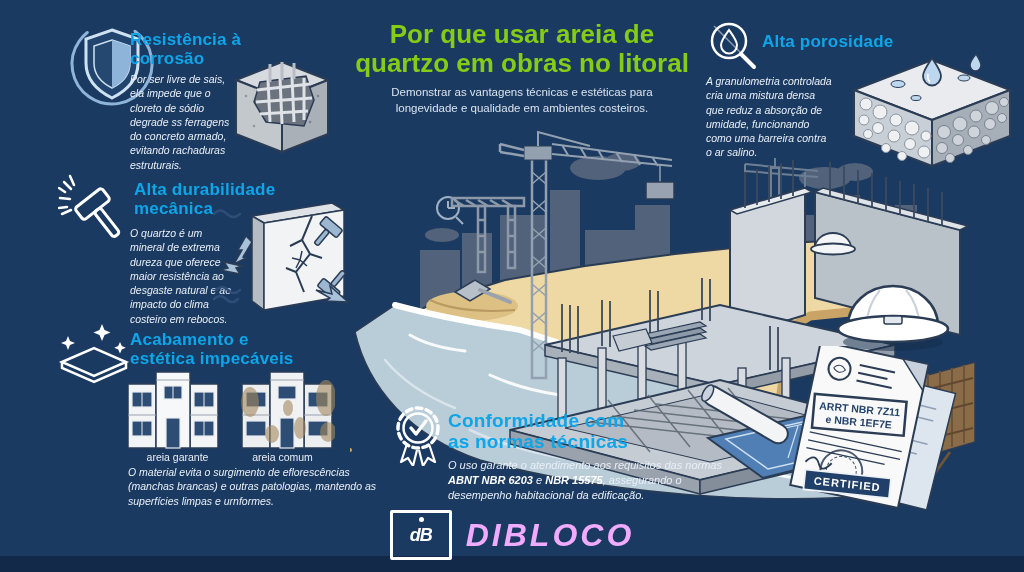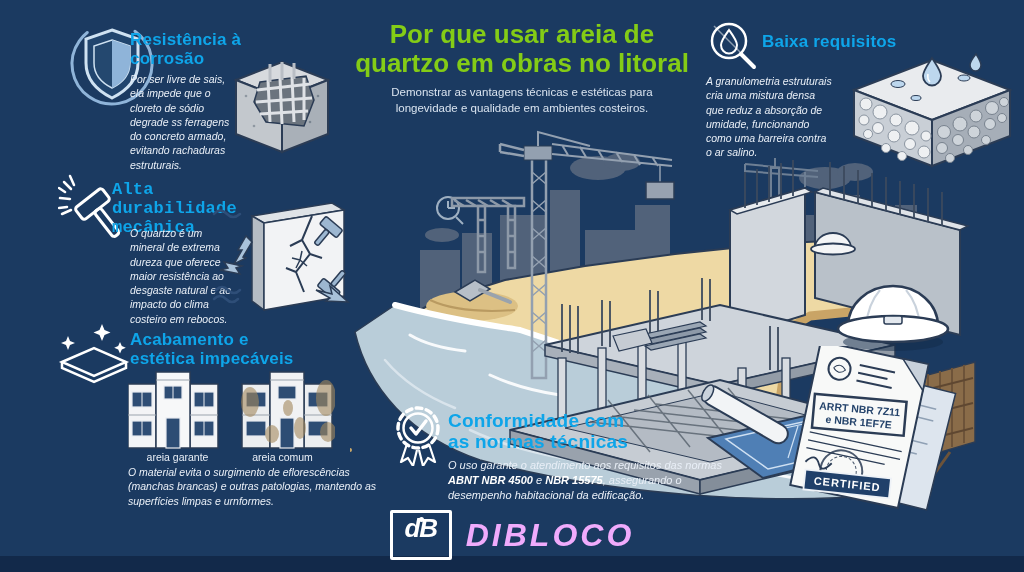--- a/index.html
+++ b/index.html
@@ -14,22 +14,22 @@
   .sec-body{font-size:10.5px;line-height:1.36;color:#e9eff7;font-style:italic;}
   .main-title{font-weight:700;font-size:26px;line-height:1.1;text-align:center;color:#84cc16;}
   .subtitle{font-size:11.5px;line-height:1.35;text-align:center;color:#d9e3ef;}
   .bld-label{font-size:10.5px;color:#e9eff7;text-align:center;}
   .z2{z-index:2;}
   .z3{z-index:3;}
   svg{display:block;}
   .footer-row{display:flex;align-items:center;gap:14px;}
   .logo-box{
     width:56px;height:44px;border:3px solid #fff;border-radius:2px;
-    display:flex;align-items:flex-start;justify-content:center;position:relative;
-    font-weight:700;font-style:italic;font-size:26px;letter-spacing:-1px;
+    display:flex;align-items:center;justify-content:center;position:relative;
+    font-weight:700;font-style:italic;font-size:18px;letter-spacing:-1px;
   }
   .logo-dot{position:absolute;top:4px;left:26px;width:5px;height:5px;border-radius:50%;background:#fff;}
   .brand{font-weight:700;font-style:italic;font-size:32px;letter-spacing:3px;color:#f0abfc;}
   .bottom-band{position:absolute;left:0;top:556px;width:1024px;height:16px;background:#12294a;}
   b{color:#ffffff;}
 </style>
 </head>
 <body>
 
 <div id="canvas">
@@ -213,21 +213,21 @@
   <svg class="abs z2" style="left:58px;top:172px;" width="64" height="74" viewBox="0 0 64 74">
     <g fill="none" stroke="#ffffff" stroke-width="3" stroke-linecap="round">
       <g transform="rotate(-38 36 34)">
         <rect x="19" y="24" width="34" height="15" rx="3"></rect>
         <rect x="32" y="39" width="8" height="32" rx="3"></rect>
       </g>
       <path d="M6,10 l7,7 M2,26 l10,1 M4,42 l9,-4 M12,4 l4,9" stroke-width="2.5"></path>
       <path d="M1,16 l6,4 M1,36 l8,-1" stroke-width="2.5"></path>
     </g>
   </svg>
-  <div class="abs z2 sec-title" style="left:112px;top:180px;width:170px;font-family:Liberation Mono, monospace;">
+  <div class="abs z2 sec-title" style="left:134px;top:180px;width:170px;">
     <div>Alta durabilidade</div>
     <div>mecânica</div>
   </div>
   <div class="abs z2 sec-body" style="left:130px;top:226px;width:106px;">O quartzo é um mineral de extrema dureza que oferece maior resistência ao desgaste natural e ao impacto do clima costeiro em rebocos.</div>
   <svg class="abs z2" style="left:212px;top:198px;" width="145" height="120" viewBox="0 0 145 120">
     <g fill="none" stroke="#2e4e78" stroke-width="2.5" stroke-linecap="round">
       <path d="M2,16 q6,-7 13,0 q6,6 13,0"></path>
         <path d="M4,92 q6,-6 12,0 q6,6 12,0"></path>
         <path d="M2,101 q6,-6 12,0 q6,6 12,0"></path>
     </g>
@@ -306,22 +306,22 @@
   <div class="abs z2 bld-label" style="left:130px;top:451px;width:95px;">areia garante</div>
   <div class="abs z2 bld-label" style="left:235px;top:451px;width:95px;">areia comum</div>
   <div class="abs z2 sec-body" style="left:128px;top:465px;width:252px;">O material evita o surgimento de eflorescências (manchas brancas) e outras patologias, mantendo as superfícies limpas e urnformes.</div>
 
   <svg class="abs z2" style="left:704px;top:16px;" width="56" height="56" viewBox="0 0 56 56">
     <circle cx="25" cy="25" r="17" fill="none" stroke="#ffffff" stroke-width="2.5"></circle>
     <path d="M25,14 C30,21 33,25 33,29 a8,8.5 0 1,1 -16,0 C17,25 20,21 25,14 Z" fill="none" stroke="#ffffff" stroke-width="2"></path>
     <path d="M37,38 L50,51" stroke="#ffffff" stroke-width="4" stroke-linecap="round"></path>
     <path d="M10,10 L40,40" stroke="#ffffff" stroke-width="1.5" opacity=".5"></path>
   </svg>
-  <div class="abs z2 sec-title" style="left:762px;top:32px;width:180px;">Baixa requisitos</div>
-  <div class="abs z2 sec-body" style="left:706px;top:74px;width:128px;">A granulometria estruturais cria uma mistura densa que reduz a absorção de umidade, funcionando como uma barreira contra o ar salino.</div>
+  <div class="abs z2 sec-title" style="left:762px;top:32px;width:180px;">Alta porosidade</div>
+  <div class="abs z2 sec-body" style="left:706px;top:74px;width:128px;">A granulometria controlada cria uma mistura densa que reduz a absorção de umidade, funcionando como uma barreira contra o ar salino.</div>
   <svg class="abs z2" style="left:842px;top:52px;" width="180" height="122" viewBox="0 0 180 122">
     <polygon points="90,8 168,38 90,68 12,38" fill="#e9ebee" stroke="#2b3c55" stroke-width="2"></polygon>
     <polygon points="12,38 90,68 90,114 12,84" fill="#c9cfd6" stroke="#2b3c55" stroke-width="2"></polygon>
     <polygon points="90,68 168,38 168,84 90,114" fill="#a6aeb8" stroke="#2b3c55" stroke-width="2"></polygon>
     <g fill="#eef0f2" stroke="#8a94a0" stroke-width="1">
       <circle cx="24" cy="52" r="6"></circle>
         <circle cx="38" cy="60" r="7"></circle>
         <circle cx="54" cy="68" r="6"></circle>
       <circle cx="70" cy="76" r="7"></circle>
         <circle cx="84" cy="84" r="5"></circle>
@@ -366,21 +366,21 @@
       <path d="M-7,0 L-2,6 L8,-7" stroke-width="3.5" stroke-linecap="round" stroke-linejoin="round"></path>
       <path d="M-11,16 L-17,34 L-10,30 L-5,38 L-1,22" stroke-width="2.2" stroke-linejoin="round"></path>
       <path d="M11,16 L17,34 L10,30 L5,38 L1,22" stroke-width="2.2" stroke-linejoin="round"></path>
     </g>
   </svg>
   <div class="abs z3 sec-title" style="left:448px;top:410px;width:240px;font-size:19px;">
     <div>Conformidade com</div>
     <div>as normas técnicas</div>
   </div>
   <div class="abs z3 sec-body" style="left:448px;top:458px;width:300px;font-size:11px;">
-    <span>O uso garante o atendimento aos requisitos das normas </span><b>ABNT NBR 4500</b><span> e </span><b>NBR 15575</b><span>, assegurando o desempenho habitacional da edificação.</span>
+    <span>O uso garante o atendimento aos requisitos das normas </span><b>ABNT NBR 6203</b><span> e </span><b>NBR 15575</b><span>, assegurando o desempenho habitacional da edificação.</span>
   </div>
 
   <svg class="abs z2" style="left:698px;top:346px;" width="270" height="168" viewBox="0 0 270 168">
     <g transform="rotate(14 180 90)">
       <rect x="150" y="30" width="95" height="120" fill="#dde5ee" stroke="#2b3c55" stroke-width="1.5"></rect>
       <path d="M160,50h70 M160,62h70 M160,74h55 M160,86h70 M160,98h62" stroke="#8fa0b4" stroke-width="1.5"></path>
     </g>
     <g>
       <polygon points="10,92 150,60 205,97 65,132" fill="#4f7fb5" stroke="#2b3c55" stroke-width="2"></polygon>
       <polygon points="28,93 145,67 188,96 70,123" fill="none" stroke="#cfe0f2" stroke-width="1.5"></polygon>

